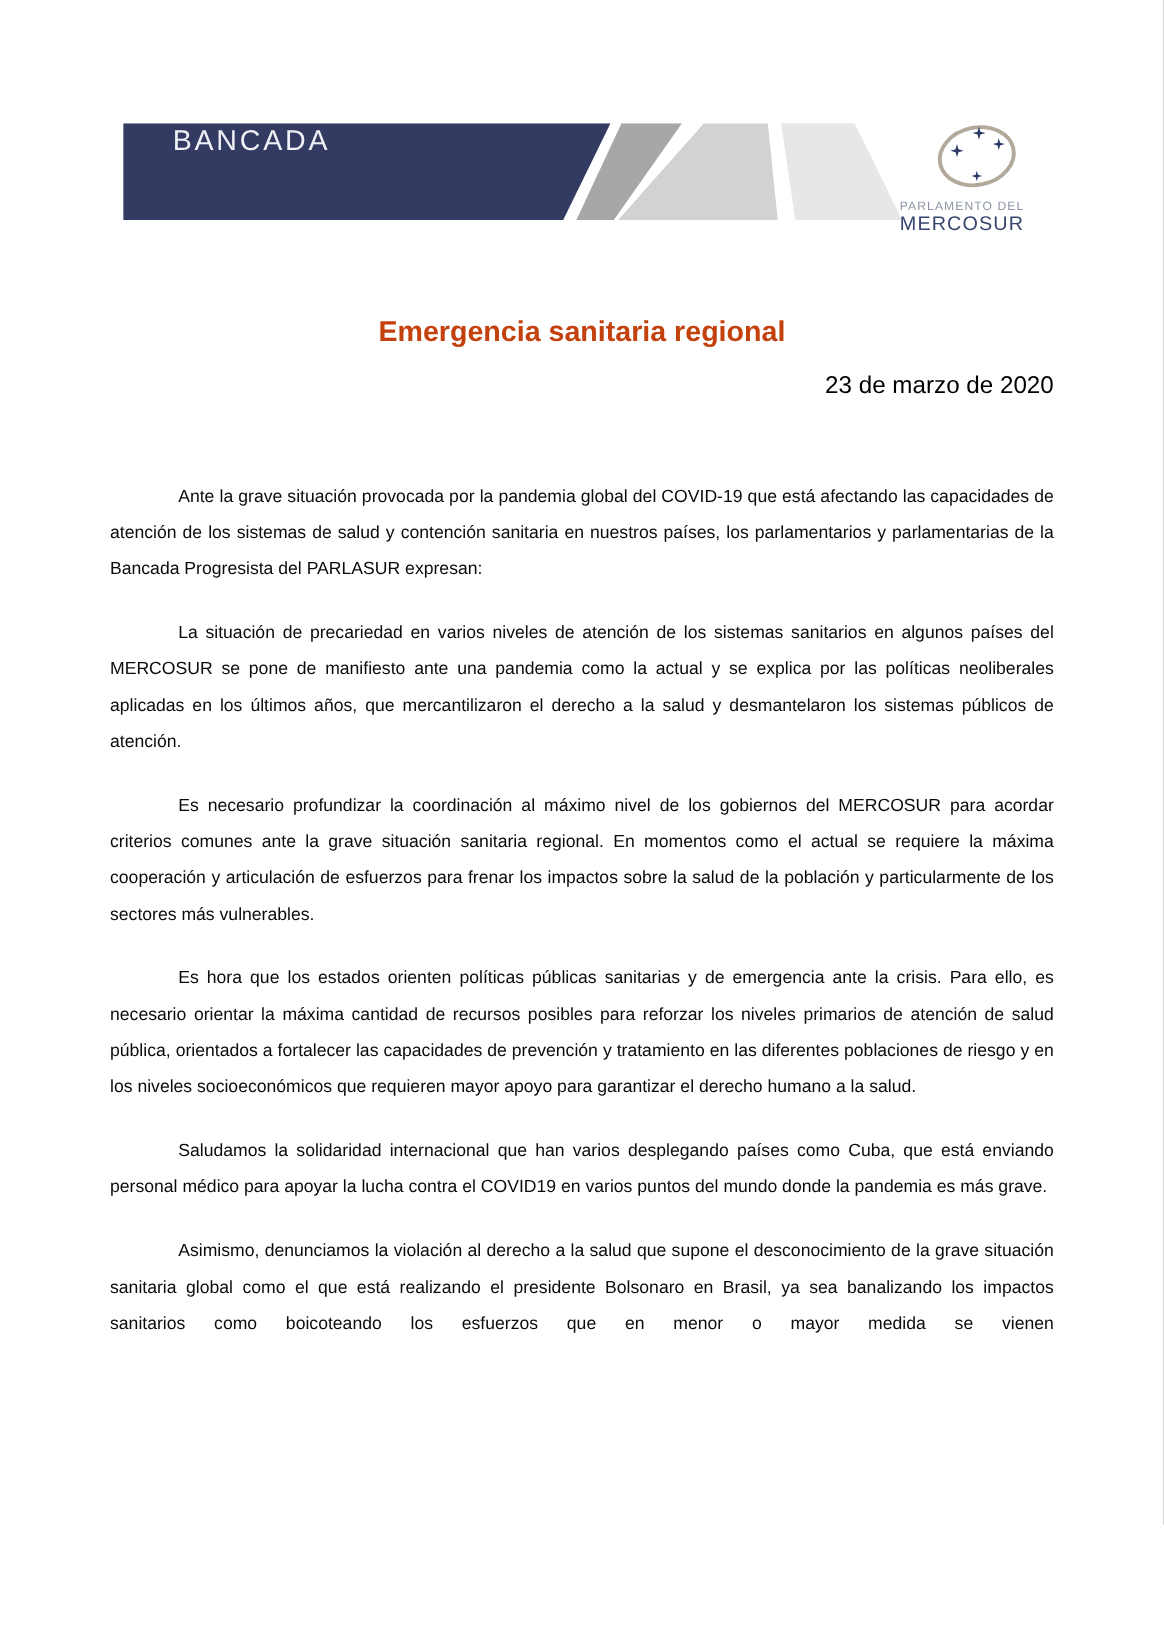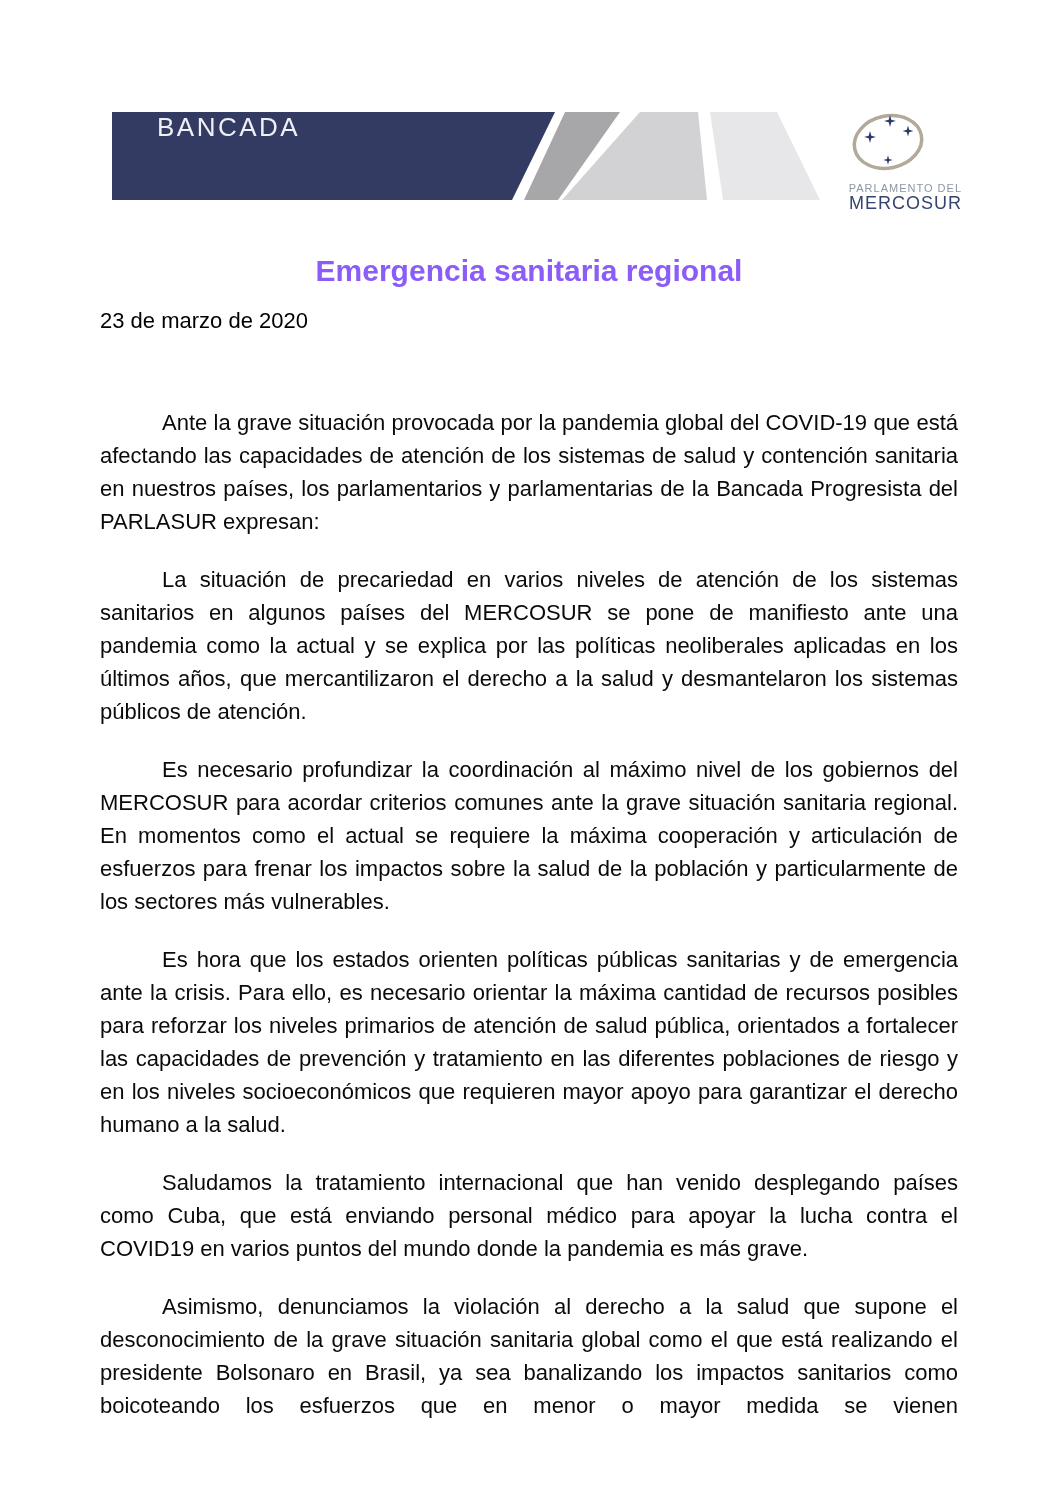--- a/index.html
+++ b/index.html
@@ -38,21 +38,21 @@
   }
   .banner-text .light { font-weight: normal; }
   .banner-text .bold  { font-weight: bold; margin-left: 12px; }
 
   
   .logo {
     position: absolute;
     left: 818px;
     top: 106px;
     width: 144px;
-    text-align: right;
+    text-align: left;
   }
   .logo svg { display: block; margin: 0 auto; }
   .logo-line1 {
     font-size: 11px;
     letter-spacing: 1px;
     color: #8d95a6;
     margin-top: 2px;
     white-space: nowrap;
   }
   .logo-line2 {
@@ -66,31 +66,33 @@
   
   .content {
     position: absolute;
     left: 0;
     top: 0;
     width: 1058px;
     padding: 254px 100px 0 100px;
   }
   .doc-title {
     text-align: center;
-    font-size: 30px;
+    font-size: 26px;
     font-weight: bold;
-    color: #8b5cf6;
+    color: #c2410c;
+    margin-top: 32px;
   }
   .doc-date {
+    text-align: right;
     font-size: 22px;
     margin-top: 20px;
   }
   .paragraphs { margin-top: 72px; }
   .paragraphs p {
-    font-size: 22px;
+    font-size: 16px;
     line-height: 33px;
     text-align: justify;
     text-indent: 62px;
     margin-bottom: 25px;
     color: #0a0a0a;
   }
   .paragraphs p.justify-last { text-align-last: justify; }
 </style>
 </head>
 <body>
@@ -125,18 +127,18 @@
 
   <div class="content">
     <div class="doc-title">Emergencia sanitaria regional</div>
     <div class="doc-date">23 de marzo de 2020</div>
 
     <div class="paragraphs">
       <p>Ante la grave situación provocada por la pandemia global del COVID-19 que está afectando las capacidades de atención de los sistemas de salud y contención sanitaria en nuestros países, los parlamentarios y parlamentarias de la Bancada Progresista del PARLASUR expresan:</p>
       <p>La situación de precariedad en varios niveles de atención de los sistemas sanitarios en algunos países del MERCOSUR se pone de manifiesto ante una pandemia como la actual y se explica por las políticas neoliberales aplicadas en los últimos años, que mercantilizaron el derecho a la salud y desmantelaron los sistemas públicos de atención.</p>
       <p>Es necesario profundizar la coordinación al máximo nivel de los gobiernos del MERCOSUR para acordar criterios comunes ante la grave situación sanitaria regional. En momentos como el actual se requiere la máxima cooperación y articulación de esfuerzos para frenar los impactos sobre la salud de la población y particularmente de los sectores más vulnerables.</p>
       <p>Es hora que los estados orienten políticas públicas sanitarias y de emergencia ante la crisis. Para ello, es necesario orientar la máxima cantidad de recursos posibles para reforzar los niveles primarios de atención de salud pública, orientados a fortalecer las capacidades de prevención y tratamiento en las diferentes poblaciones de riesgo y en los niveles socioeconómicos que requieren mayor apoyo para garantizar el derecho humano a la salud.</p>
-      <p>Saludamos la tratamiento internacional que han venido desplegando países como Cuba, que está enviando personal médico para apoyar la lucha contra el COVID19 en varios puntos del mundo donde la pandemia es más grave.</p>
+      <p>Saludamos la solidaridad internacional que han varios desplegando países como Cuba, que está enviando personal médico para apoyar la lucha contra el COVID19 en varios puntos del mundo donde la pandemia es más grave.</p>
       <p class="justify-last">Asimismo, denunciamos la violación al derecho a la salud que supone el desconocimiento de la grave situación sanitaria global como el que está realizando el presidente Bolsonaro en Brasil, ya sea banalizando los impactos sanitarios como boicoteando los esfuerzos que en menor o mayor medida se vienen</p>
     </div>
   </div>
 
 </div>
 
 </body></html>

